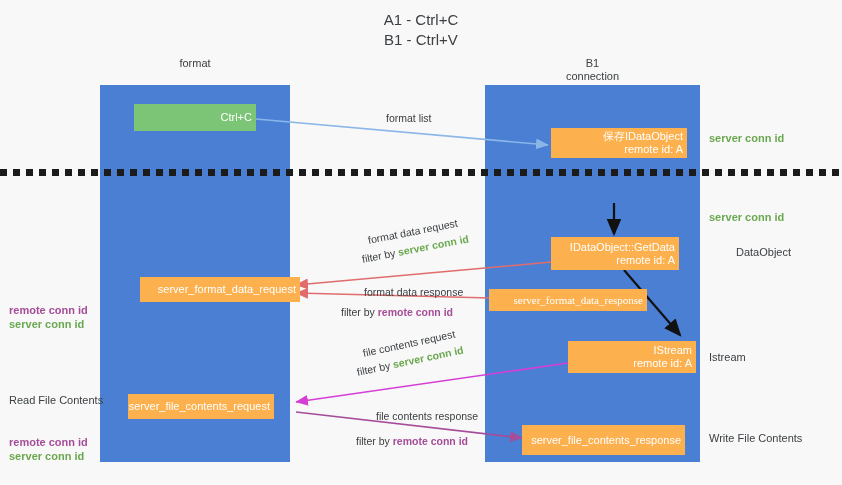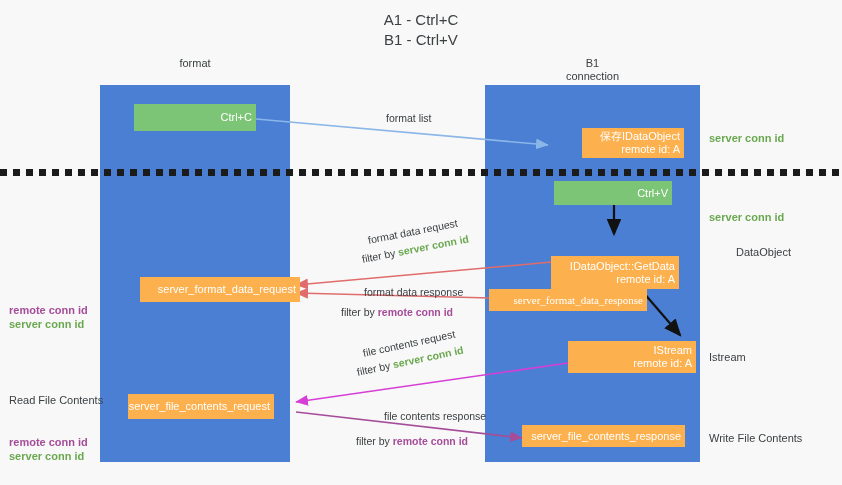--- a/index.html
+++ b/index.html
@@ -158,30 +158,27 @@
 
     <path d="M296,412 L522,438" stroke="#a64d9a" stroke-width="1.6" fill="none" marker-end="url(#ah-purple)"></path>
   </svg>
 
   <div class="abs" id="divider"></div>
 
   <div class="abs node green" style="left:134px; top:104px; width:122px; height:27px;">
     <span>Ctrl+C</span>
   </div>
 
-  <div class="abs node orange" style="left:582px; top:128px; width:102px; height:30px;">
+  <div class="abs node orange" style="left:551px; top:128px; width:136px; height:30px;">
     <span>保存IDataObject</span>
     <span class="l2">remote id: A</span>
   </div>
 
-  <div class="abs node green" style="left:554px; top:181px; width:118px; height:24px;">
-    <span>Ctrl+V</span>
-  </div>
-
-  <div class="abs node orange" style="left:551px; top:237px; width:128px; height:33px;margin-top:19px;">
+
+  <div class="abs node orange" style="left:551px; top:237px; width:128px; height:33px;">
     <span>IDataObject::GetData</span>
     <span class="l2">remote id: A</span>
   </div>
 
   <div class="abs node orange" style="left:568px; top:341px; width:128px; height:32px;">
     <span>IStream</span>
     <span class="l2">remote id: A</span>
   </div>
 
   <div class="abs node orange" style="left:140px; top:277px; width:160px; height:25px;">
@@ -189,21 +186,21 @@
   </div>
 
   <div class="abs node orange" style="left:489px; top:289px; width:158px; height:22px;font-family:Liberation Serif, serif;">
     <span>server_format_data_response</span>
   </div>
 
   <div class="abs node orange" style="left:128px; top:394px; width:146px; height:25px;">
     <span>server_file_contents_request</span>
   </div>
 
-  <div class="abs node orange" style="left:522px; top:425px; width:163px; height:22px;">
+  <div class="abs node orange" style="left:522px; top:425px; width:163px; height:30px;">
     <span>server_file_contents_response</span>
   </div>
 
   <div class="abs side-note green-txt" style="left:709px; top:131px;">server conn id</div>
 
   <div class="abs side-note green-txt" style="left:709px; top:210px;">server conn id</div>
 
   <div class="abs side-note" style="left:736px; top:245px;">DataObject</div>
 
   <div class="abs side-note" style="left:709px; top:350px;">Istream</div>
@@ -232,18 +229,18 @@
   <div class="abs edge-label" style="left:364px; top:285px;">format data response</div>
   <div class="abs edge-label" style="left:341px; top:305px;">
     <span class="plain">filter by </span><span class="purple-txt">remote conn id</span>
   </div>
 
   <div class="abs edge-label rot-up2" style="left:363px; top:346px;">file contents request</div>
   <div class="abs edge-label rot-up2" style="left:357px; top:365px;">
     <span class="plain">filter by </span><span class="green-txt">server conn id</span>
   </div>
 
-  <div class="abs edge-label" style="left:384px; top:409px;">file contents response</div>
+  <div class="abs edge-label" style="left:376px; top:409px;">file contents response</div>
   <div class="abs edge-label" style="left:356px; top:434px;">
     <span class="plain">filter by </span><span class="purple-txt">remote conn id</span>
   </div>
 
 </div>
 
 </body></html>

